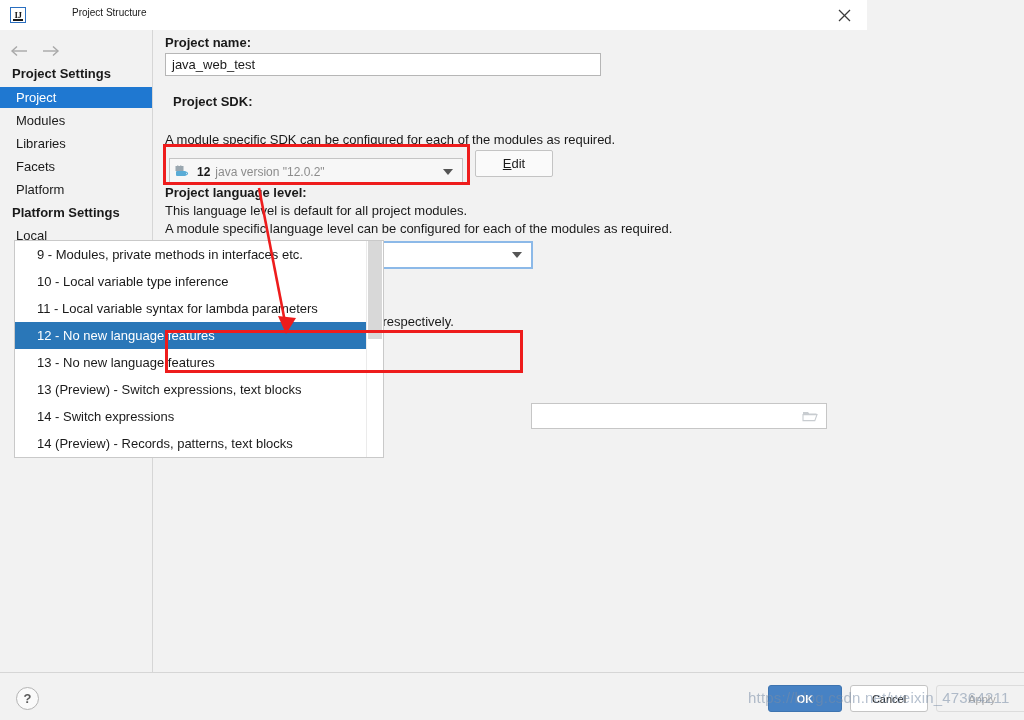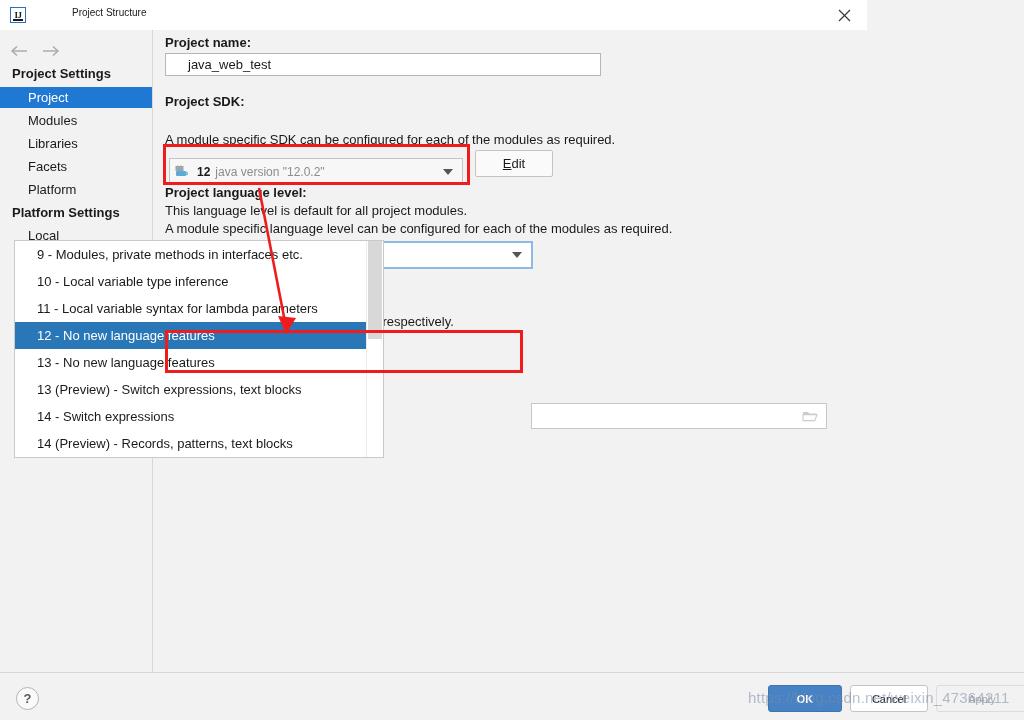--- a/index.html
+++ b/index.html
@@ -95,21 +95,21 @@
     white-space: nowrap;
   }
   .side-item {
     position: absolute;
     left: 0;
     width: 152px;
     height: 21px;
     line-height: 21px;
     font-size: 13px;
     color: #1a1a1a;
-    padding-left: 28px;
+    padding-left: 16px;
     box-sizing: border-box;
     white-space: nowrap;
   }
   .side-item.selected {
     background: #1f78d1;
     color: #ffffff;
   }
   .side-divider {
     position: absolute;
     left: 14px; top: 274px;
@@ -132,21 +132,21 @@
   }
   .lbl.bold { font-weight: bold; }
 
   .textfield {
     position: absolute;
     background: #ffffff;
     border: 1px solid #b6b6b6;
     box-sizing: border-box;
     font-size: 13px;
     color: #1a1a1a;
-    padding: 0 22px;
+    padding: 0 6px;
     display: flex; align-items: center;
   }
 
   
   .combo-sdk {
     position: absolute;
     left: 16px; top: 128px;
     width: 294px; height: 27px;
     background: #f7f7f7;
     border: 1px solid #c4c4c4;
@@ -389,21 +389,21 @@
 
     <div class="side-divider"></div>
     <div class="side-item" style="top:264px">Problems</div>
   </div>
 
   <div class="content">
 
     <div class="lbl bold" style="left:12px; top:5px;">Project name:</div>
     <div class="textfield" style="left:12px; top:23px; width:436px; height:23px;">java_web_test</div>
 
-    <div class="lbl bold" style="left:12px; top:64px;">Project SDK:</div>
+    <div class="lbl bold" style="left:20px; top:64px;">Project SDK:</div>
     <div class="lbl" style="left:12px; top:102px;">A module specific SDK can be configured for each of the modules as required.</div>
 
     <div class="combo-sdk">
       <span class="sdk-icon">
         <svg width="16" height="14" viewBox="0 0 16 14">
           <rect x="0.5" y="1" width="8" height="5" fill="#9aa7b0"></rect>
           <rect x="1" y="6" width="10" height="5" rx="1" fill="#5aacd6"></rect>
           <path d="M11 7 q3 1.5 0 3" fill="none" stroke="#5aacd6" stroke-width="1.3"></path>
           <rect x="2" y="0.5" width="1.4" height="2" fill="#9aa7b0"></rect>
           <rect x="5" y="0.5" width="1.4" height="2" fill="#9aa7b0"></rect>

